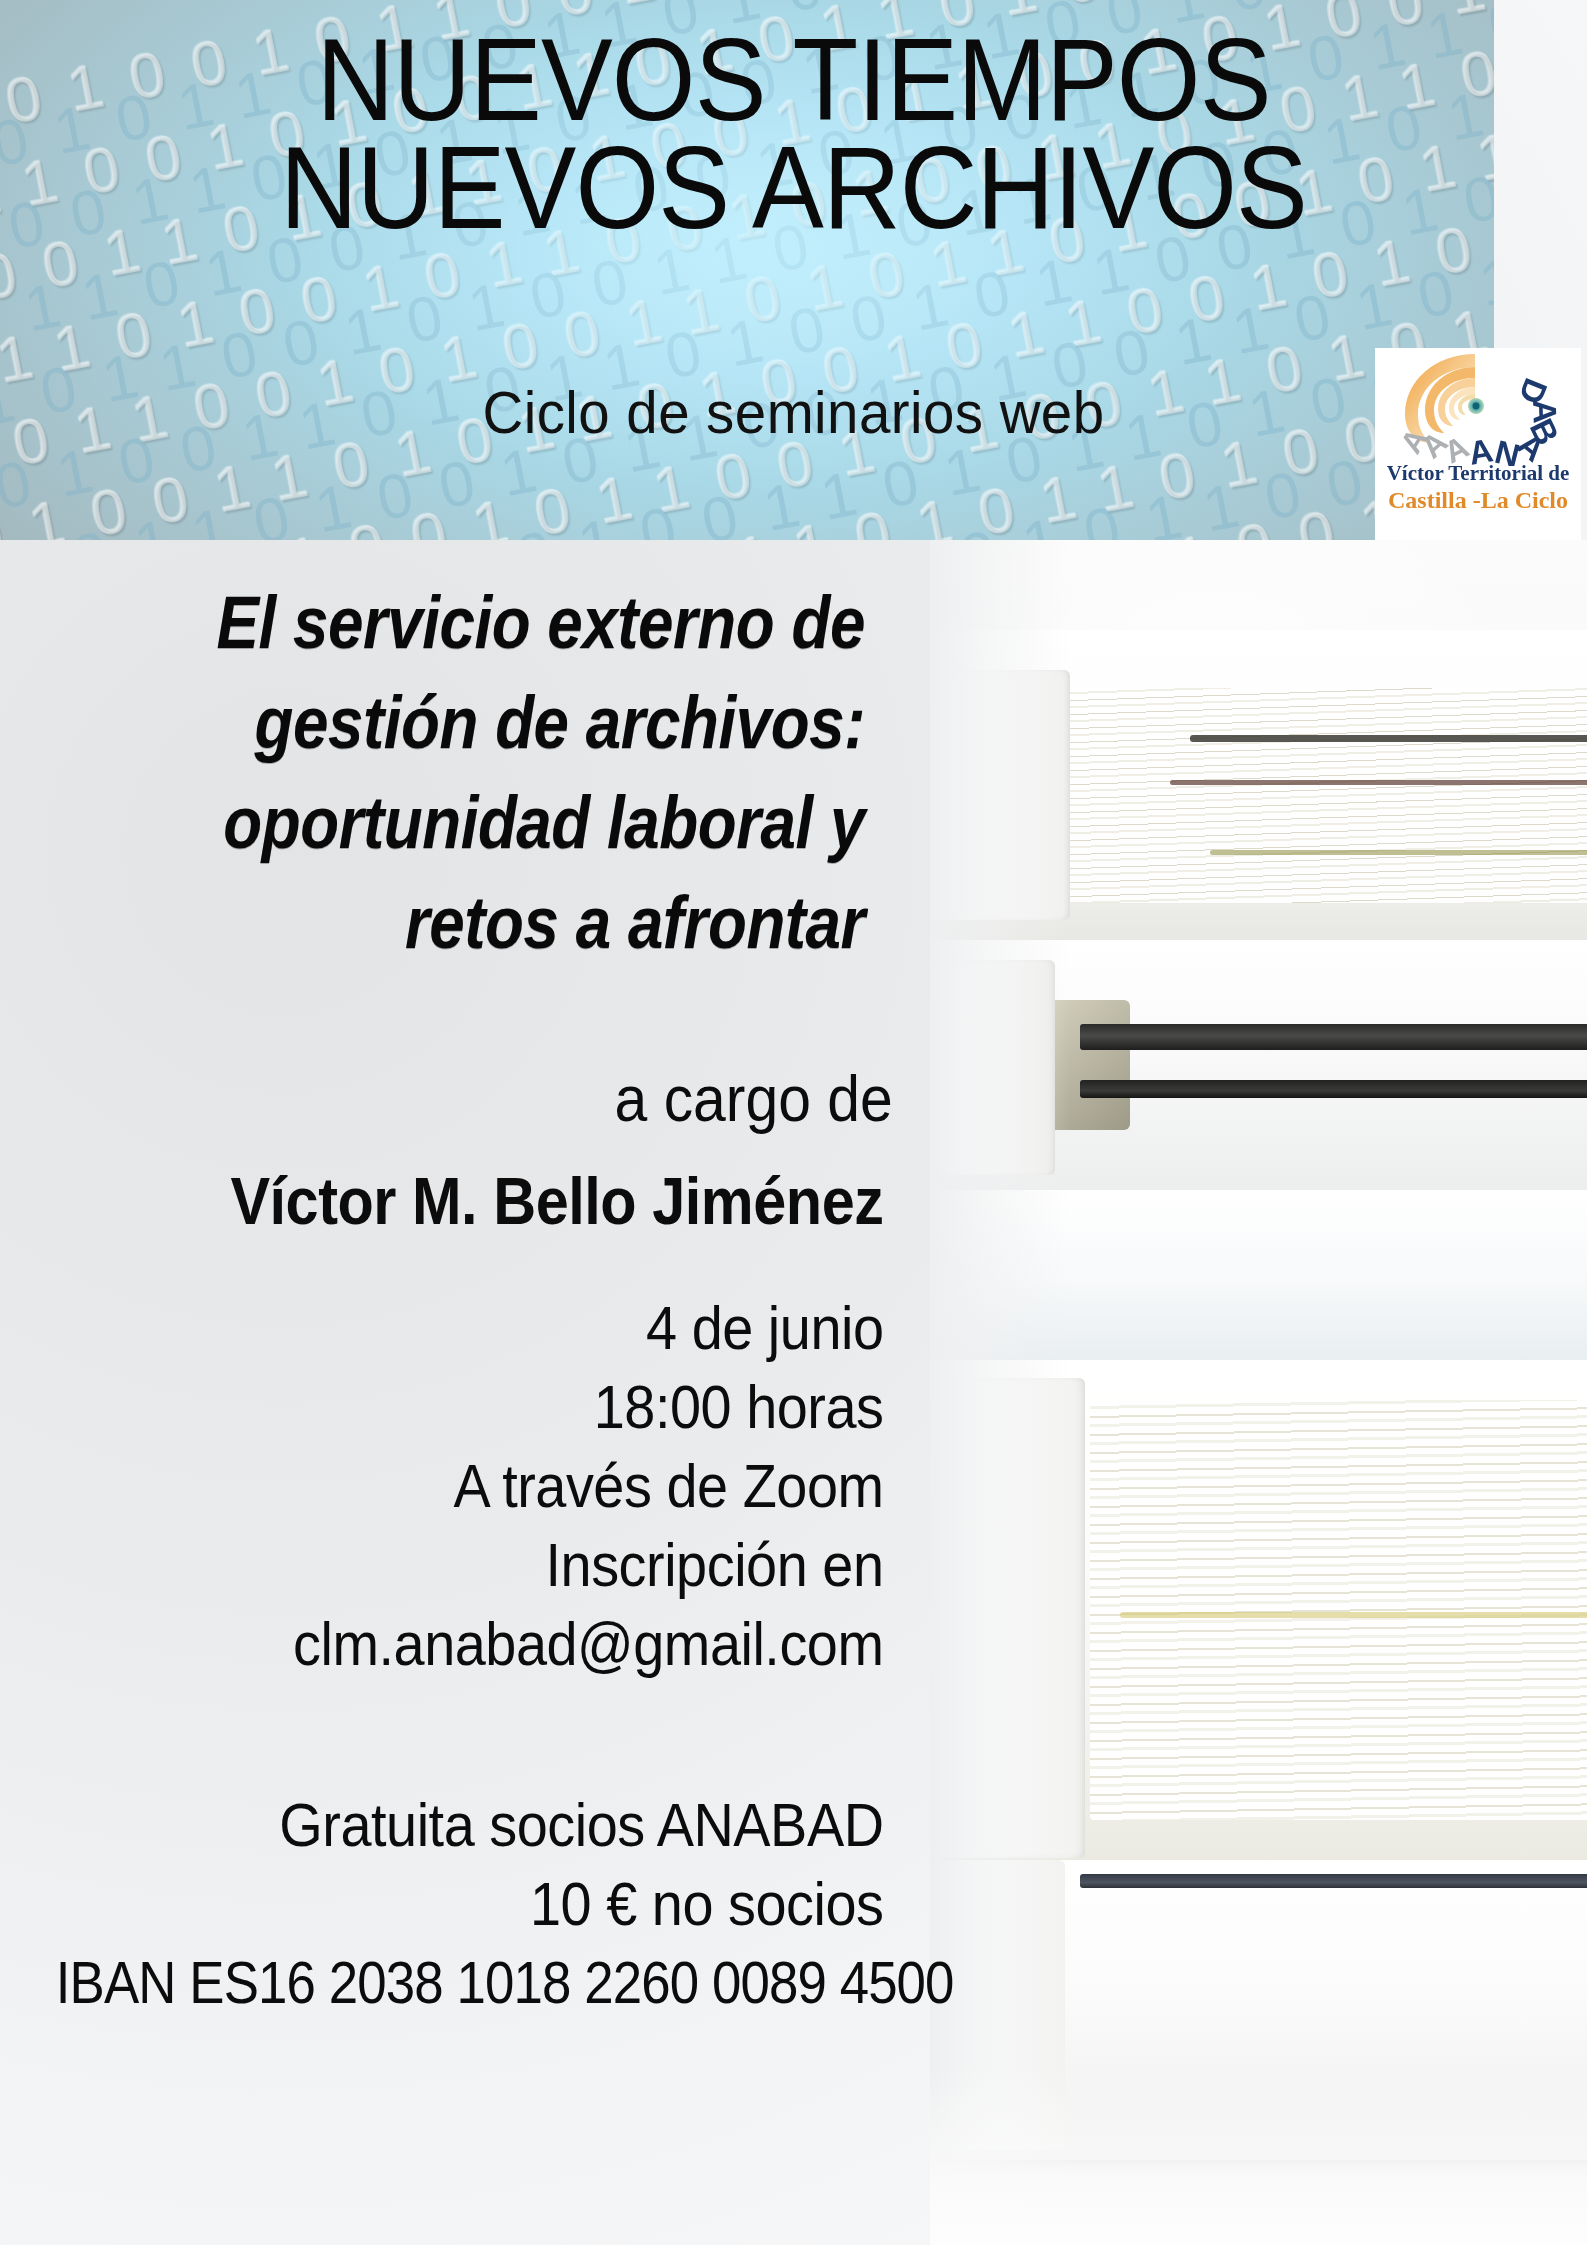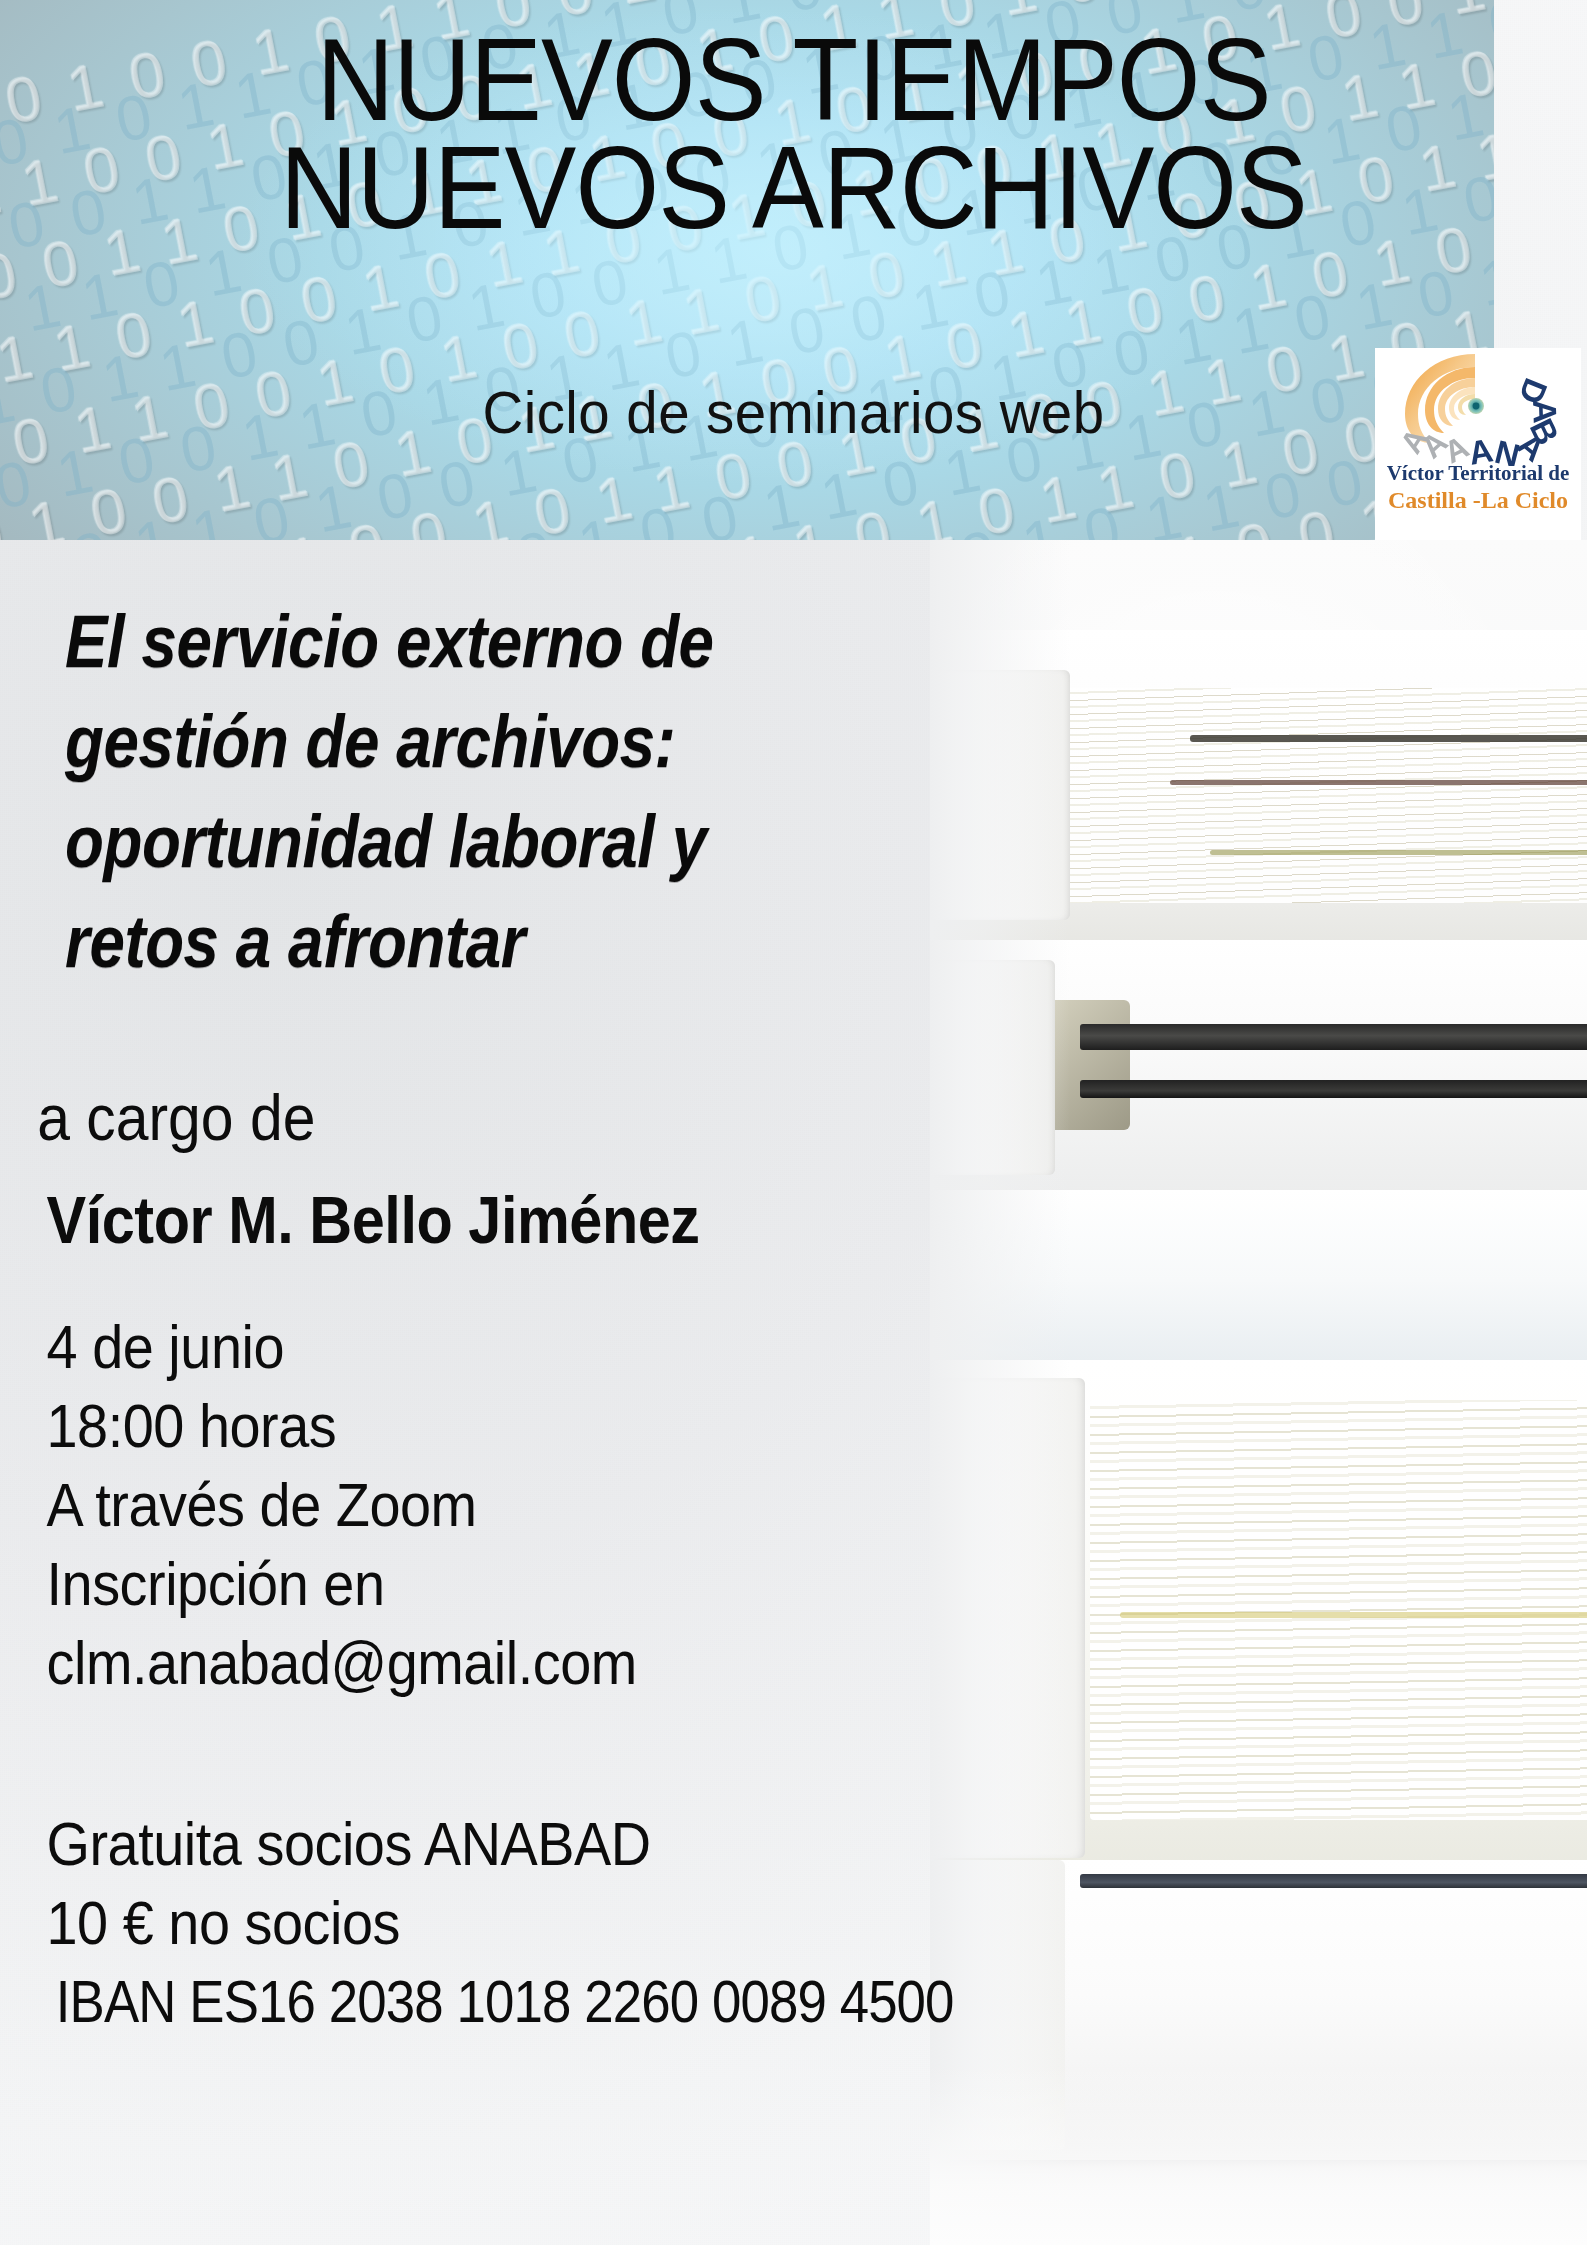--- a/index.html
+++ b/index.html
@@ -245,23 +245,23 @@
     position:absolute;left:0;top:0;width:140px;height:100%;
     background:linear-gradient(90deg, rgba(238,239,240,1) 0%, rgba(240,241,242,.65) 38%, rgba(245,245,246,0) 100%);
   }
   .photo-fade-bottom{
     position:absolute;left:0;bottom:0;width:100%;height:180px;
     background:linear-gradient(180deg, rgba(250,250,250,0) 0%, rgba(252,252,252,.9) 70%, #fdfdfd 100%);
   }
 
   
   .main-col{
-    position:absolute;left:0;top:540px;width:930px;
+    position:absolute;left:0;top:521px;width:930px;
     z-index:5;
-    text-align:left;
+    text-align:right;
     color:#0c0c0c;
   }
   .lecture-title{
     margin-top:52px;
     font-weight:700;
     font-style:italic;
     font-size:74px;
     line-height:100px;
     letter-spacing:-.5px;
     transform:scaleX(.86);

